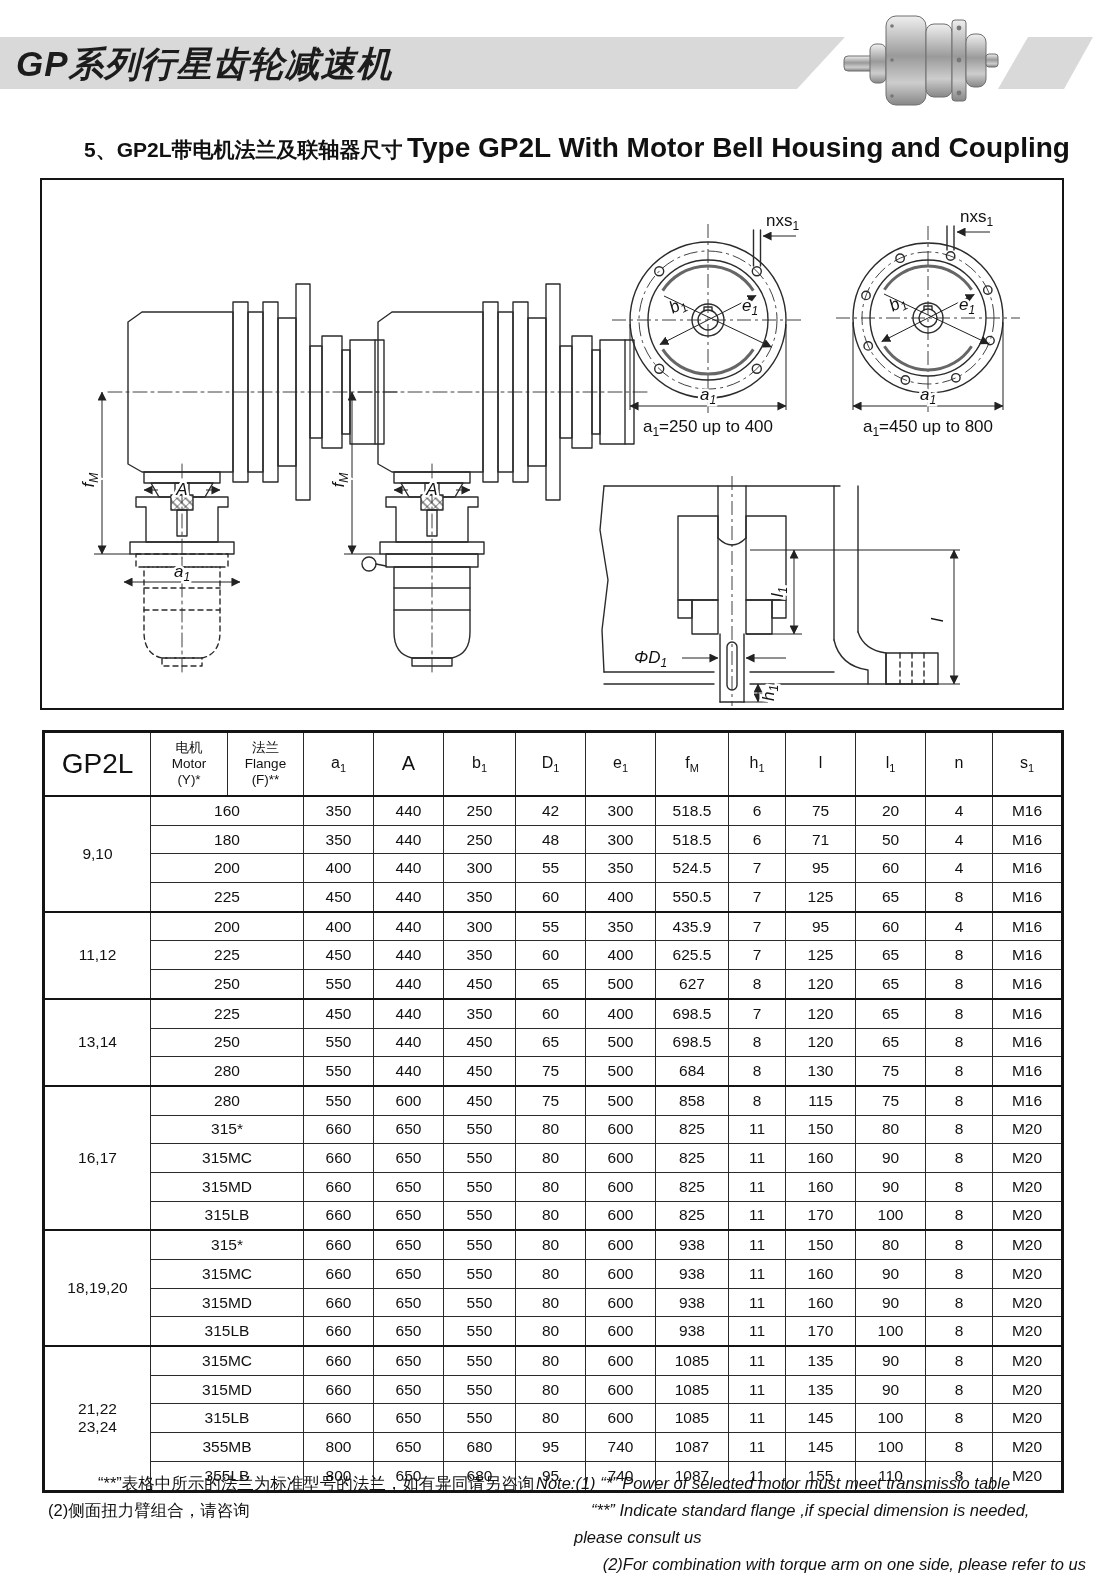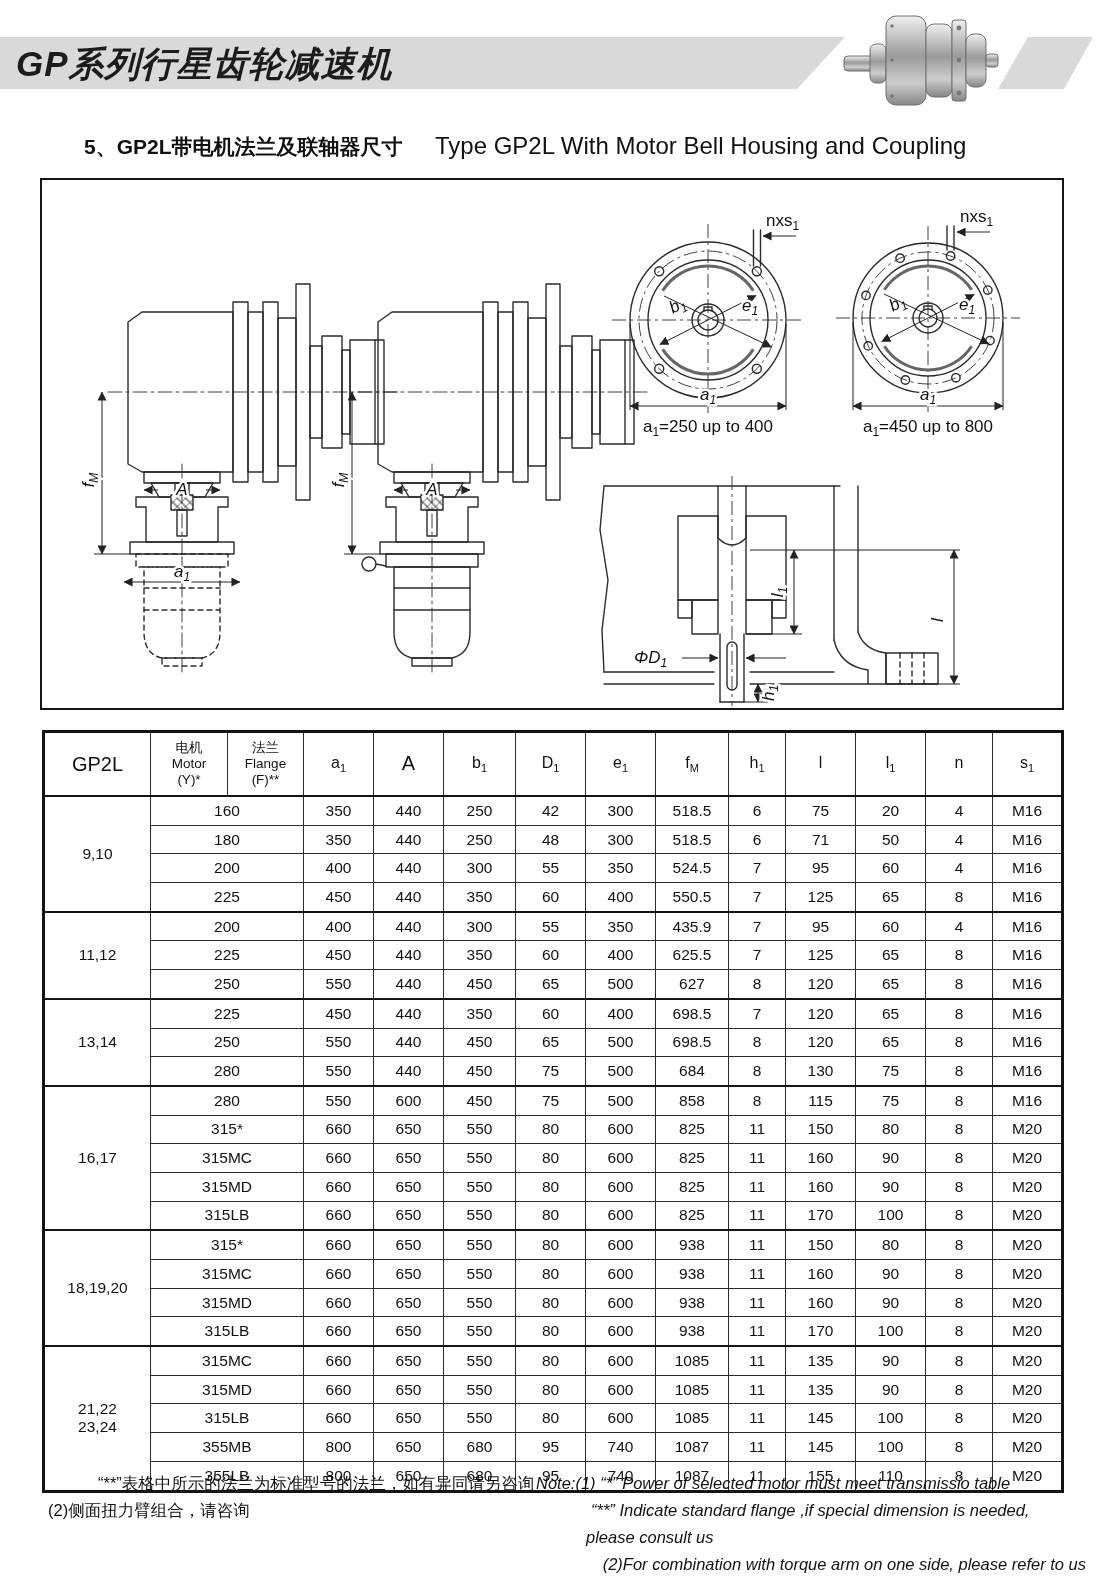--- a/index.html
+++ b/index.html
@@ -11,21 +11,21 @@
                  background:#d9d9d9; clip-path:polygon(0 0,845px 0,797px 52px,0 52px); }
   .banner-title { position:absolute; left:16px; top:40px; height:48px; line-height:48px;
                   font-size:35px; font-weight:bold; font-style:italic; letter-spacing:1px; color:#1c1c1c; }
   .banner-right { position:absolute; left:998px; top:37px; width:102px; height:52px;
                   background:#d9d9d9; clip-path:polygon(30px 0,95px 0,66px 52px,0 52px); }
   .product-photo { position:absolute; left:842px; top:4px; }
 
   
   .section-title { position:absolute; left:40px; top:132px; white-space:nowrap; }
   .section-title .zh { font-size:21px; font-weight:bold;margin-left:44px; }
-  .section-title .en { font-size:24px; font-weight:400; margin-left:28px; }
+  .section-title .en { font-size:28px; font-weight:700; }
 
   
   .drawing-box { position:absolute; left:40px; top:178px; width:1020px; height:528px;
                  border:2.5px solid #141414; background:#fff; }
   svg text { font-family:"Liberation Sans", sans-serif; font-size:17px; font-style:italic; fill:#111; }
   svg .cap { font-style:normal; font-size:17px; }
   svg .sub { font-size:12px; }
   svg .ko  { paint-order:stroke; stroke:#fff; stroke-width:5px; }
   svg .ln  { fill:none; stroke:#2b2b2b; stroke-width:1.4; stroke-linejoin:round; stroke-linecap:round; }
   svg .arc { fill:none; stroke:#666; stroke-width:3; }
@@ -33,32 +33,32 @@
   svg .dim { fill:none; stroke:#222; stroke-width:1; }
   svg .dashed { stroke-dasharray:5 4; }
 
   
   .table-wrap { position:absolute; left:42px; top:730px; }
   .dim-table { border-collapse:collapse; table-layout:fixed; border:3px solid #141414; background:#fff; }
   .dim-table th, .dim-table td { border:1px solid #2a2a2a; text-align:center; vertical-align:middle;
                                  padding:0; font-weight:400; overflow:hidden; }
   .dim-table thead th { height:62px; border-bottom:2px solid #141414; }
   .dim-table tbody td { height:27.7px; font-size:15.5px; }
-  .h-gp2l { font-size:20px; }
+  .h-gp2l { font-size:28px; }
   .h-stack span { display:block; font-size:13.5px; line-height:1.18; }
   .h-dim { font-size:16px; }
   .h-dim sub { font-size:11px; }
   .group-cell { font-size:20px; white-space:pre-line; line-height:1.2; }
   tr.group-start td { border-top:2px solid #141414; }
 
   
   .notes-zh { position:absolute; left:40px; top:1470px; width:500px; font-size:16.5px; line-height:27px; }
   .notes-en { position:absolute; left:536px; top:1470px; width:550px; font-size:16.5px; line-height:27px;font-style:italic; }
   .ind-1 { margin-left:58px; } .ind-2 { margin-left:8px; }
-  .ind-3 { margin-left:55px; } .ind-4 { margin-left:50px; } .ind-5 { margin-left:28px;text-align:right; }
+  .ind-3 { margin-left:55px; } .ind-4 { margin-left:38px; } .ind-5 { margin-left:28px;text-align:right; }
 </style>
 </head>
 <body>
 
 <div class="page">
 
   <div class="banner-band"></div>
   <div class="banner-right"></div>
   <div class="banner-title">GP系列行星齿轮减速机</div>
 

